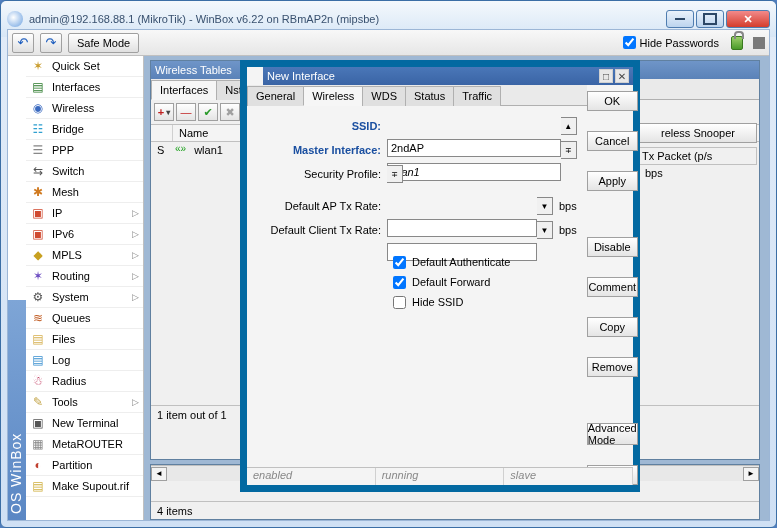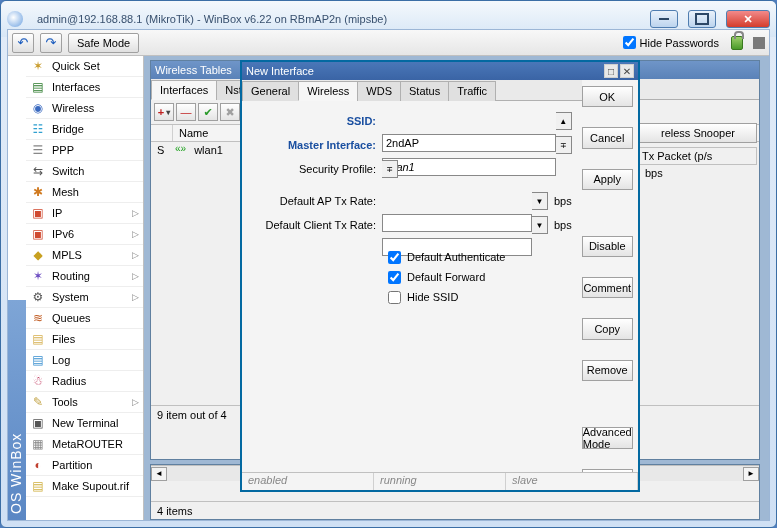--- a/index.html
+++ b/index.html
@@ -1,20 +1,20 @@
 <!DOCTYPE html>
 <html><head>
 <meta charset="utf-8">
 <style>
   * { box-sizing: border-box; margin: 0; padding: 0; font-family: "Segoe UI", Tahoma, sans-serif; font-size: 11px; }
   body { background: #5a8ed6; width: 777px; height: 528px; overflow: hidden; }
 
   
   .outer-window { position: absolute; left: 0; top: 0; width: 777px; height: 528px; background: linear-gradient(#e2ecf8,#cfe0f4); border: 1px solid #3b6ea5; border-radius: 6px; box-shadow: 0 0 6px rgba(0,0,0,.4); }
-  .titlebar { height: 36px; display: flex; align-items: center; padding: 0 6px; background: linear-gradient(#f4f8fc,#d7e6f6); border-radius: 6px 6px 0 0; gap: 8px; }
+  .titlebar { height: 36px; display: flex; align-items: center; padding: 0 6px; background: linear-gradient(#f4f8fc,#d7e6f6); border-radius: 6px 6px 0 0; }
   .titlebar .app-icon { width: 16px; height: 16px; background: radial-gradient(circle at 40% 40%, #fff, #6aa0e0); border-radius: 50%; margin-right: 6px; }
   .titlebar .title { color: #38506e; flex: 1; }
   .winbtn { width: 28px; height: 18px; margin-left: 2px; border: 1px solid #4f7db0; border-radius: 3px; background: linear-gradient(#eaf2fb,#bcd4ee); display: flex; align-items: center; justify-content: center; }
   .winbtn.min::before { content:""; width:10px; border-bottom:2px solid #2c4766; }
   .winbtn.max::before { content:""; width:10px; height:8px; border:2px solid #2c4766; }
   .winbtn.close { width: 44px; background: linear-gradient(#f28a8a,#d43c2c); }
   .winbtn.close::before { content:"✕"; color:#fff; font-weight:bold; }
 
   .client { position: absolute; top: 28px; left: 6px; right: 6px; bottom: 6px; background: #f4f4f4; border: 1px solid #9cb6d6; }
 
@@ -61,21 +61,21 @@
   .listhdr .col { padding:2px 6px; border-right:1px solid #d0d0d0; }
   .listrow { display:flex; padding:1px 0; }
   .listrow .cell { padding:1px 6px; }
   .listrow .rowicon { color:#1aa01a; font-size:10px; padding:0 2px;}
   .statusbar { position:absolute; left:0; right:0; bottom:0; height:18px; background:#f0f0f0; border-top:1px solid #c0c0c0; display:flex; align-items:center; padding:0 6px; gap:4px;}
   .scroll-h { height:16px; background:#e8e8e8; border-top:1px solid #c0c0c0; display:flex; align-items:center;}
   .scroll-h .arrow{width:16px;height:14px;border:1px solid #a0a0a0;background:#f4f4f4;display:flex;align-items:center;justify-content:center;font-size:8px;}
   .scroll-h .track{flex:1;}
 
   
-  .dlg { position:absolute; background:#f4f4f4; border:2px solid #0369a1; }
+  .dlg { position:absolute; background:#f4f4f4; border:7px solid #0369a1;padding-left:16px; }
   .dlg .mdititle { background:linear-gradient(#4a77b8,#3a64a5); }
   .dlg-body { position:absolute; top:18px; left:0; right:0; bottom:0; display:flex; }
   .dlg-left { flex:1; display:flex; flex-direction:column; }
   .dlg-right { width:108px; padding:6px 6px 0 0; display:flex; flex-direction:column; gap:20px; }
   .dlg-right .btn { height:22px; border:1px solid #a0a0a0; background:linear-gradient(#fff,#e4e4e4); display:flex;align-items:center;justify-content:center; }
   .dlg-right .gap { height:6px; }
   .form { padding:8px 10px; }
   .frow { display:flex; align-items:center; height:24px; }
   .frow.spaced { margin-top:8px; }
   .flabel { width:130px; text-align:right; padding-right:6px; }
@@ -239,21 +239,21 @@
           <div class="listhdr">
             <div class="col" style="width:22px;"></div>
             <div class="col" style="width:70px;">Name</div>
           </div>
           <div class="listrow">
             <div class="cell" style="width:22px;">S</div>
             <span class="rowicon">«»</span>
             <div class="cell">wlan1</div>
           </div>
           <div class="statusbar" style="bottom:36px;">
-            <span>9 item out of 4</span>
+            <span>1 item out of 1</span>
           </div>
 
           <div class="rightcol">
             <div class="btn">reless Snooper</div>
             <div class="hdr">Tx Packet (p/s</div>
             <div class="val">bps</div>
           </div>
         </div>
 
         <div class="mdiwin" style="left:6px; top:408px; width:610px; height:56px;">

